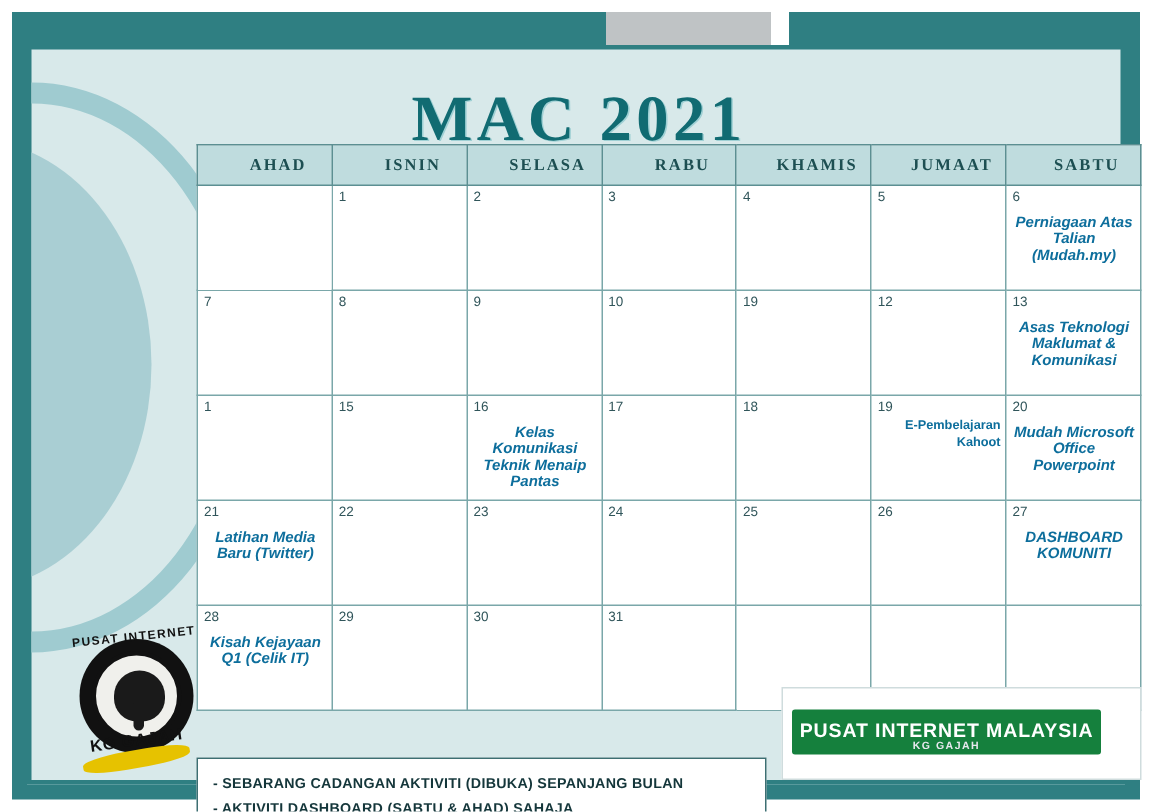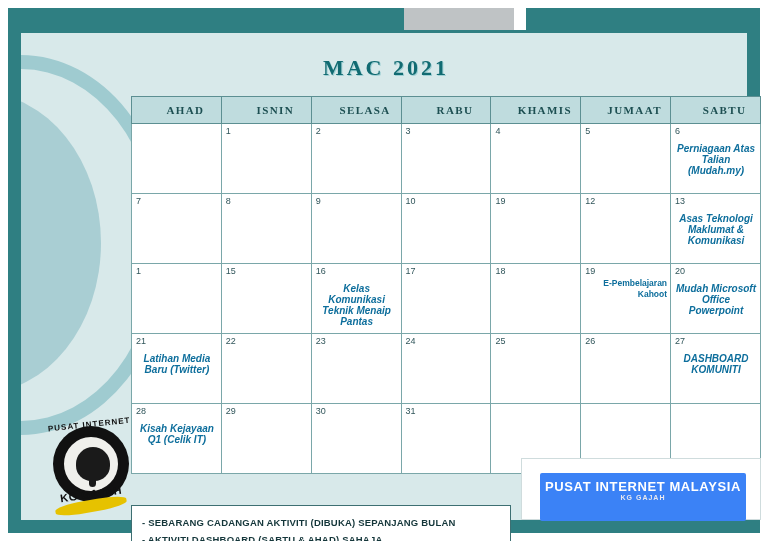--- a/index.html
+++ b/index.html
@@ -90,21 +90,21 @@
 
   
   .title {
     position: absolute;
     left: 4px;
     right: 0;
     top: 22px;
     text-align: center;
     font-family: "Liberation Serif", serif;
     font-weight: bold;
-    font-size: 22px;
+    font-size: 43px;
     letter-spacing: 3px;
     color: #116b72;
     text-shadow: 1px 1px 0 #9fd0d4;
   }
 
   
   .cal-wrap {
     position: absolute;
     left: 110px;
     top: 63px;
@@ -189,25 +189,25 @@
     left: 500px;
     top: 425px;
     width: 240px;
     height: 62px;
     background: #ffffff;
     border: 1px solid #cfdcdd;
     box-sizing: border-box;
   }
   .brand-bar {
     position: absolute;
-    left: 18px;
+    left: 6px;
     top: 14px;
     width: 206px;
-    height: 48px;
-    background: #3b82f6;
+    height: 30px;
+    background: #15803d;
     border-radius: 2px;
   }
   .brand-bar .b1 {
     position: absolute;
     left: 0; right: 0;
     top: 6px;
     text-align: center;
     color: #ffffff;
     font-size: 13px;
     font-weight: bold;

